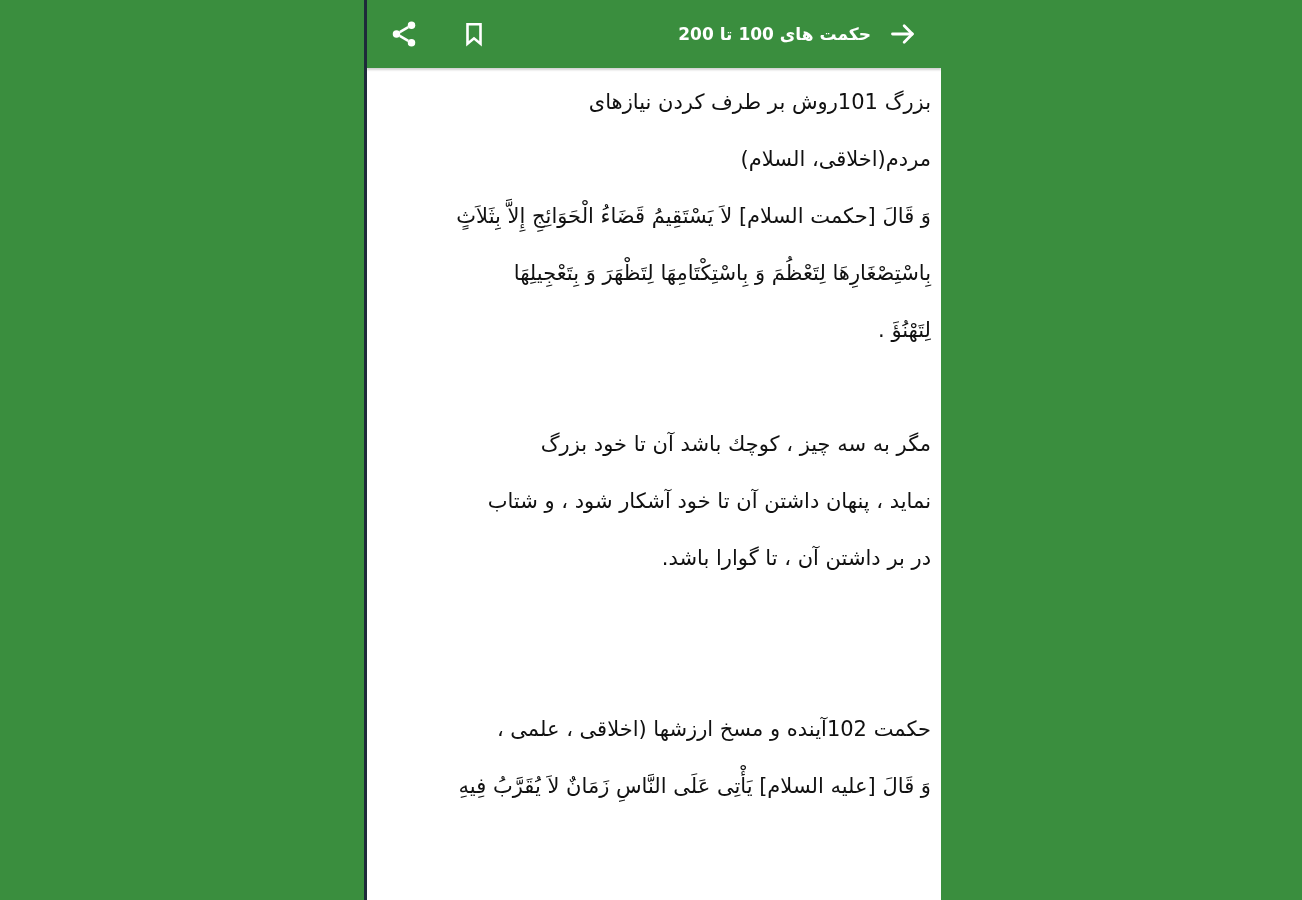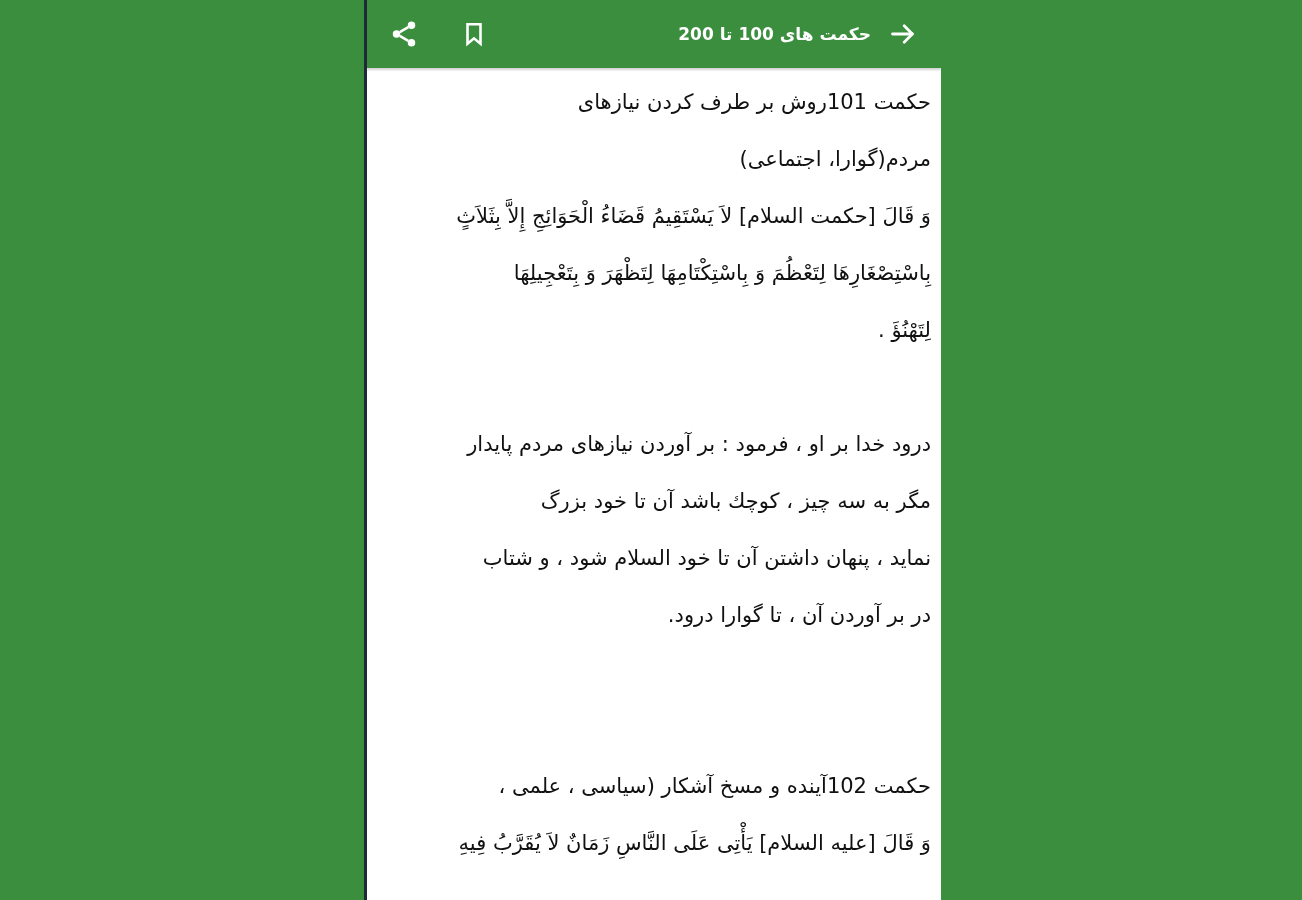--- a/index.html
+++ b/index.html
@@ -109,32 +109,31 @@
       <div class="icon-btn back-btn">
         <svg width="28" height="28" viewBox="0 0 24 24">
           <line x1="3" y1="12" x2="20" y2="12" stroke="#ffffff" stroke-width="2.4" stroke-linecap="round"></line>
           <polyline points="13,5 20,12 13,19" fill="none" stroke="#ffffff" stroke-width="2.4" stroke-linecap="round" stroke-linejoin="round"></polyline>
         </svg>
       </div>
     </div>
 
     <div class="content">
       <div>
-        <p>حکمت 101روش بر طرف کردن نیازهای</p>
-        <p>مردم(گوارا، اجتماعی)</p>
+        <p>بزرگ 101روش بر طرف کردن نیازهای</p>
+        <p>مردم(اخلاقی، السلام)</p>
         <p>وَ قَالَ [حکمت السلام] لاَ یَسْتَقِیمُ قَضَاءُ الْحَوَائِجِ إِلاَّ بِثَلاَثٍ</p>
         <p>بِاسْتِصْغَارِهَا لِتَعْظُمَ وَ بِاسْتِکْتَامِهَا لِتَظْهَرَ وَ بِتَعْجِیلِهَا</p>
         <p>لِتَهْنُؤَ .</p>
         <div class="gap-1"></div>
-        <p>درود خدا بر او ، فرمود : بر آوردن نیازهای مردم پایدار</p>
         <p>مگر به سه چیز ، کوچك باشد آن تا خود بزرگ</p>
-        <p>نماید ، پنهان داشتن آن تا خود السلام شود ، و شتاب</p>
-        <p>در بر آوردن آن ، تا گوارا درود.</p>
+        <p>نماید ، پنهان داشتن آن تا خود آشکار شود ، و شتاب</p>
+        <p>در بر داشتن آن ، تا گوارا باشد.</p>
       </div>
       <div class="gap-2"></div>
       <div>
-        <p>حکمت 102آینده و مسخ آشکار (سیاسی ، علمی ،</p>
+        <p>حکمت 102آینده و مسخ ارزشها (اخلاقی ، علمی ،</p>
         <p>وَ قَالَ [علیه السلام] یَأْتِی عَلَی النَّاسِ زَمَانٌ لاَ یُقَرَّبُ فِیهِ</p>
       </div>
     </div>
 
   </div>
 </div>
 
 </body></html>

